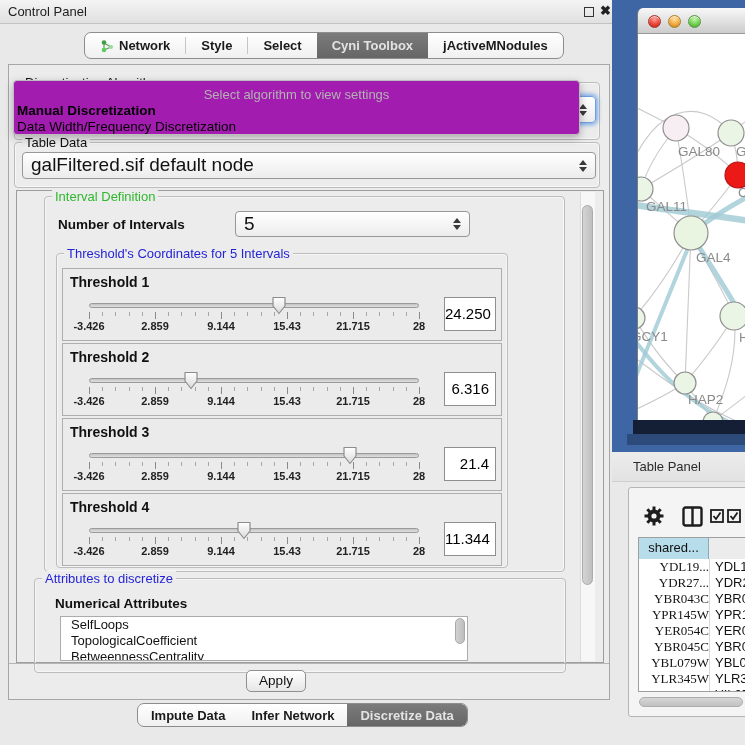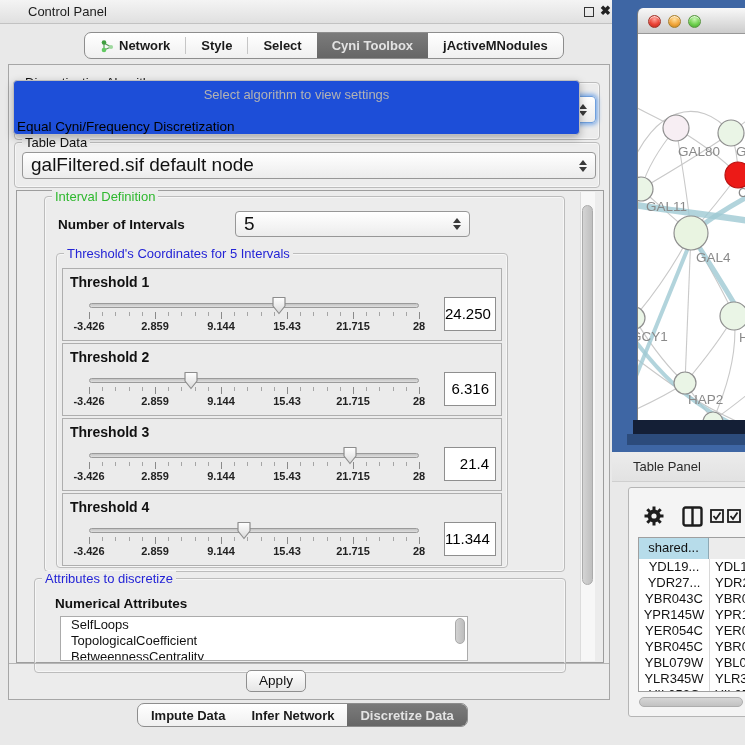--- a/index.html
+++ b/index.html
@@ -3,21 +3,21 @@
 <meta charset="utf-8">
 <style>
   * { margin:0; padding:0; box-sizing:border-box; }
   html,body { width:745px; height:745px; overflow:hidden; }
   body { background:#e9e9e9; font-family:"Liberation Sans", sans-serif; position:relative; }
   .abs { position:absolute; }
 
   
   #titlebar { left:0; top:0; width:612px; height:24px;
     background:linear-gradient(#f4f4f4,#e0e0e0); border-bottom:1px solid #c2c2c2; }
-  #titlebar .wtitle { position:absolute; left:8px; top:4px; font-size:13px; color:#1c1c1c;margin-left:20px; }
+  #titlebar .wtitle { position:absolute; left:8px; top:4px; font-size:13px; color:#1c1c1c; }
   #float-btn { position:absolute; left:584px; top:7px; width:10px; height:10px; border:1.6px solid #333; }
   #close-btn { position:absolute; left:600px; top:3px; font-size:13px; font-weight:bold; color:#222; }
 
   .tabbar { display:flex; align-items:stretch; background:linear-gradient(#ffffff,#f0f0f0);
     border:1px solid #8d8d8d; border-radius:7px; overflow:hidden; }
   #top-tabs { left:84px; top:32px; height:27px; }
   .tab { display:flex; align-items:center; gap:5px; padding:0 15px; font-size:13px;
     font-weight:bold; color:#1a1a1a; cursor:default; }
   .tab.sel { background:linear-gradient(#7b7b7b,#666666); color:#e3e3e3; }
   .tabsep { width:1px; background:#c6c6c6; margin:4px 0; }
@@ -35,21 +35,21 @@
   .spinner .up { position:absolute; top:0; left:0; width:0; height:0;
     border-left:4.5px solid transparent; border-right:4.5px solid transparent; border-bottom:5px solid #3a3a3a; }
   .spinner .dn { position:absolute; bottom:0; left:0; width:0; height:0;
     border-left:4.5px solid transparent; border-right:4.5px solid transparent; border-top:5px solid #3a3a3a; }
 
   #algo-group { left:14px; top:82px; width:586px; height:58px; }
   #algo-title { left:22px; top:75px; }
   #algo-combo { left:22px; top:96px; width:574px; height:27px; z-index:1;
     border:1px solid #6f9fdc; box-shadow:0 0 4px 2px rgba(90,150,230,.75); }
 
-  #algo-popup { left:13px; top:80px; width:567px; height:55px; background:#1d4ed8;
+  #algo-popup { left:13px; top:80px; width:567px; height:55px; background:#a21caf;
     border:1px solid #bdbdbd; border-radius:4px; box-shadow:0 3px 8px rgba(0,0,0,.28); z-index:50; }
   #algo-popup .hint { position:absolute; top:6px; left:0; width:100%; text-align:center;
     font-size:13px; color:#b3b3b3; }
   #algo-popup .opt { position:absolute; left:2px; width:98%; font-size:13.5px; color:#000;
     line-height:15px; padding-left:1px; }
   #algo-popup .opt.bold { font-weight:bold; top:22px; }
   #algo-popup .opt.plain { top:38px; }
 
   #tabledata-group { left:14px; top:142px; width:586px; height:46px; }
   #tabledata-title { left:22px; top:135px; }
@@ -128,21 +128,21 @@
   #tp-table { left:638px; top:537px; width:110px; height:155px; background:#ffffff;
     border:1px solid #9f9f9f; overflow:hidden; }
   #tp-head-row { display:flex; height:21px; }
   .tp-hcell { font-size:13px; color:#111; text-align:center; line-height:20px;
     border-right:1px solid #8fa9b4; overflow:hidden; white-space:nowrap; flex:none; }
   .tp-hcell.c1 { width:70px; background:#b7dcea; }
   .tp-hcell.c2 { width:96px; background:#ececec; border-right-color:#bbb; }
   .tp-row { display:flex; height:16px; }
   .tp-cell { font-size:13px; color:#141414; line-height:16px; white-space:nowrap;
     overflow:hidden; flex:none; }
-  .tp-cell.c1 { width:70px; text-align:center; }
+  .tp-cell.c1 { width:70px; text-align:right;font-family:Liberation Serif, serif; }
   .tp-cell.c2 { width:96px; padding-left:5px; border-left:1px solid #d8d8d8; }
   #tp-hscroll { left:639px; top:697px; width:104px; height:10px;
     background:linear-gradient(#d6d6d6,#c2c2c2); border:1px solid #adadad; border-radius:5px; }
 
   .tp-icon { position:absolute; }
 </style>
 </head>
 <body>
 
 <svg width="0" height="0" style="position:absolute">
@@ -194,21 +194,22 @@
 <span class="abs gtitle" id="algo-title">Discretization Algorithm</span>
 <div class="abs combo" id="algo-combo">
   <span class="spinner">
       <span class="up"></span>
       <span class="dn"></span>
     </span>
 </div>
 
 <div class="abs" id="algo-popup">
   <div class="hint">Select algorithm to view settings</div>
-  <div class="opt plain">Equal Cyni/Frequency Discretization</div>
+  <div class="opt bold">Manual Discretization</div>
+  <div class="opt plain">Data Width/Frequency Discretization</div>
 </div>
 
 <div class="abs group" id="tabledata-group"></div>
 <span class="abs gtitle" id="tabledata-title">Table Data</span>
 <div class="abs combo" id="tabledata-combo">
   <span>galFiltered.sif default node</span>
   <span class="spinner">
       <span class="up"></span>
       <span class="dn"></span>
     </span>

